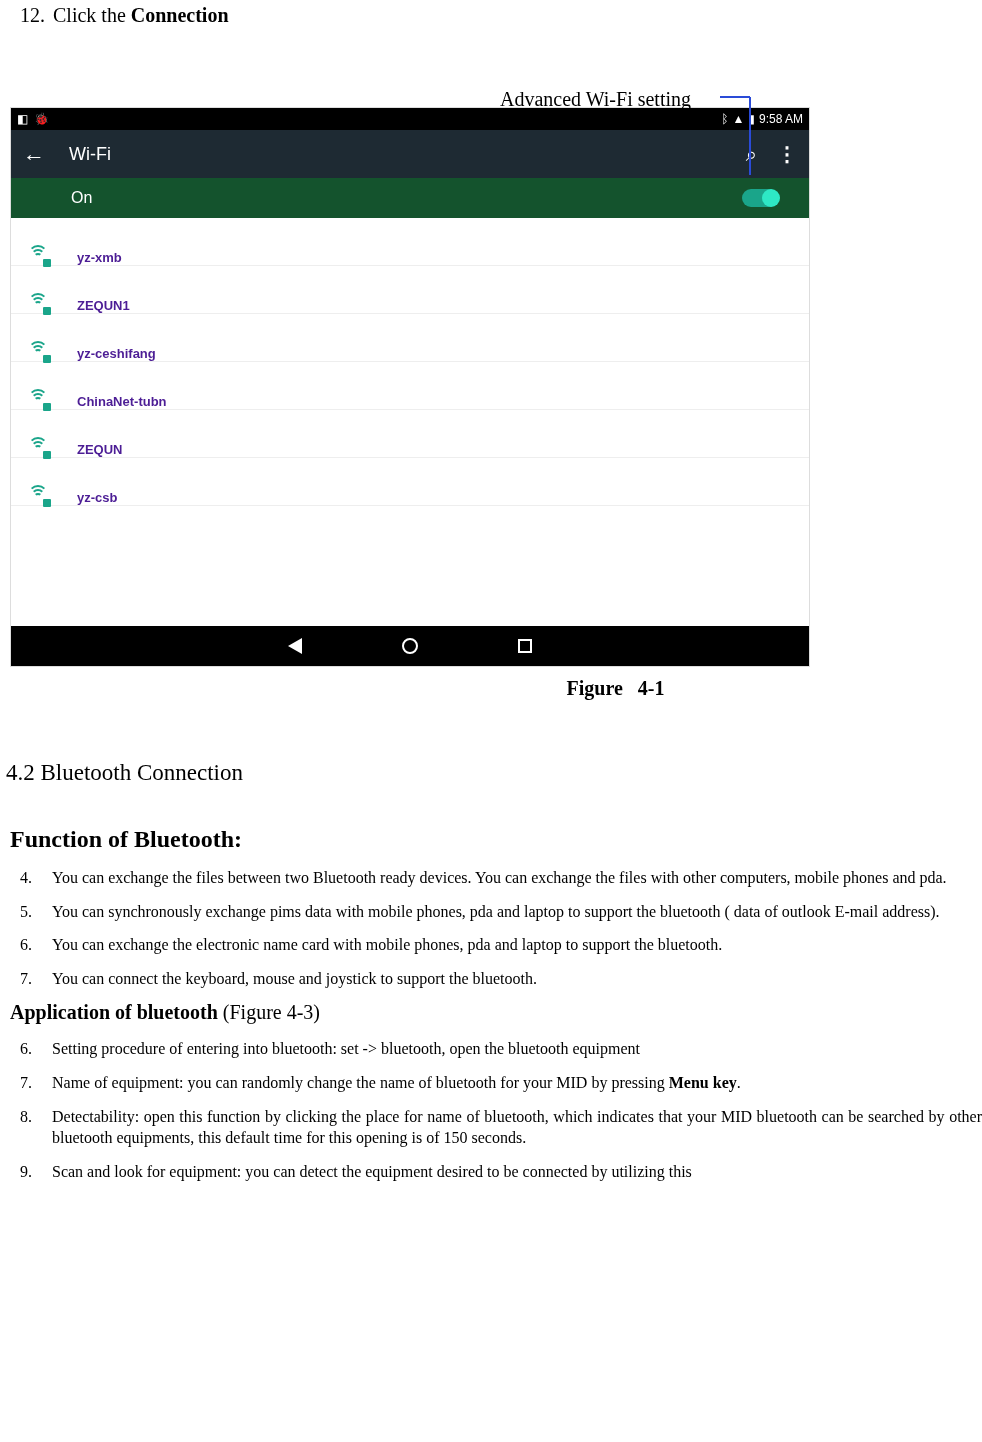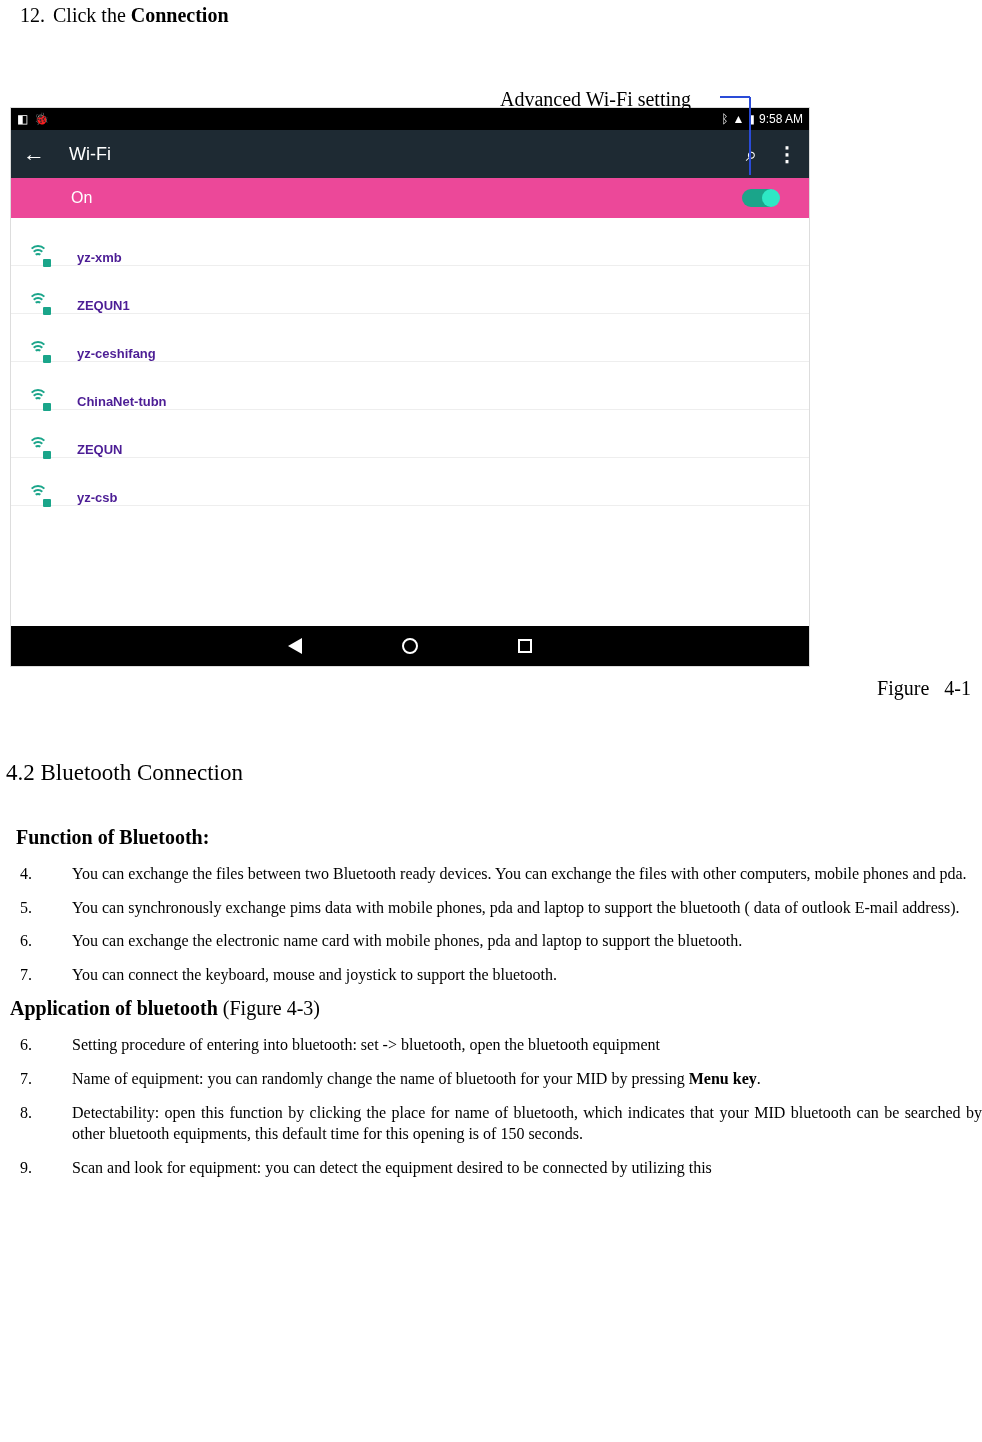--- a/index.html
+++ b/index.html
@@ -35,21 +35,21 @@
   .sb-right { display:flex; gap:4px; align-items:center; }
   .wifibar {
     background: #1e2a33; color:#fff; height: 48px;
     display:flex; align-items:center; padding:0 12px;
   }
   .back-arrow { font-size:22px; margin-right:24px; }
   .wifi-title { font-size:18px; font-weight:500; flex:1; }
   .search-ico { font-size:20px; margin-right:20px; }
   .dots { font-size:20px; font-weight:bold; }
   .onrow {
-    background:#ec4899; color:#fff; height:40px;
+    background:#14532d; color:#fff; height:40px;
     display:flex; align-items:center; padding:0 31px 0 60px;
     justify-content:space-between;
   }
   .switch {
     width:36px; height:18px; border-radius:10px;
     background:#1aa58a; position:relative;
   }
   .switch-thumb {
     width:18px; height:18px; border-radius:50%;
     background:#2ee8c5; position:absolute; right:-2px; top:0;
@@ -73,28 +73,28 @@
     position:absolute; right:-2px; bottom:-2px;
     width:8px; height:8px; background:#1aa58a; border-radius:1px;
   }
   .navbar {
     background:#000; height:40px; margin-top:120px;
     display:flex; align-items:center; justify-content:center; gap:100px;
   }
   .nav-tri { width:0; height:0; border-top:8px solid transparent; border-bottom:8px solid transparent; border-right:14px solid #fff; }
   .nav-circ { width:16px; height:16px; border:2px solid #fff; border-radius:50%; }
   .nav-sq { width:14px; height:14px; border:2px solid #fff; }
-  .figcap { text-align:right; padding:10px 11px 0 260px; font-size:20px; font-weight:normal; font-family:"Times New Roman",serif; }
+  .figcap { text-align:center; padding:10px 11px 0 260px; font-size:20px; font-weight:bold; font-family:"Times New Roman",serif; }
   .h2 { font-size:23px; padding: 60px 0 40px 6px; }
-  .body-text { padding: 0 0 0 16px; font-size:20px; }
+  .body-text { padding: 0 0 0 10px; font-size:24px; }
   .bold { font-weight:bold; }
   .ol { list-style:none; padding:8px 0 0 20px; }
   .ol li { display:flex; padding:6px 0; line-height:1.35; }
   .ol .num { flex:0 0 32px; }
-  .ol .txt { flex:1; text-align:justify;margin-left:20px; }
+  .ol .txt { flex:1; text-align:justify; }
   .subhead { padding:6px 0 0 10px; font-size:20px; }
 </style>
 </head>
 <body>
 
 <div class="page">
 
   <div class="step-line">
     <span class="step-num">12.</span>
     <span>Click the </span><span class="bold">Connection</span>

